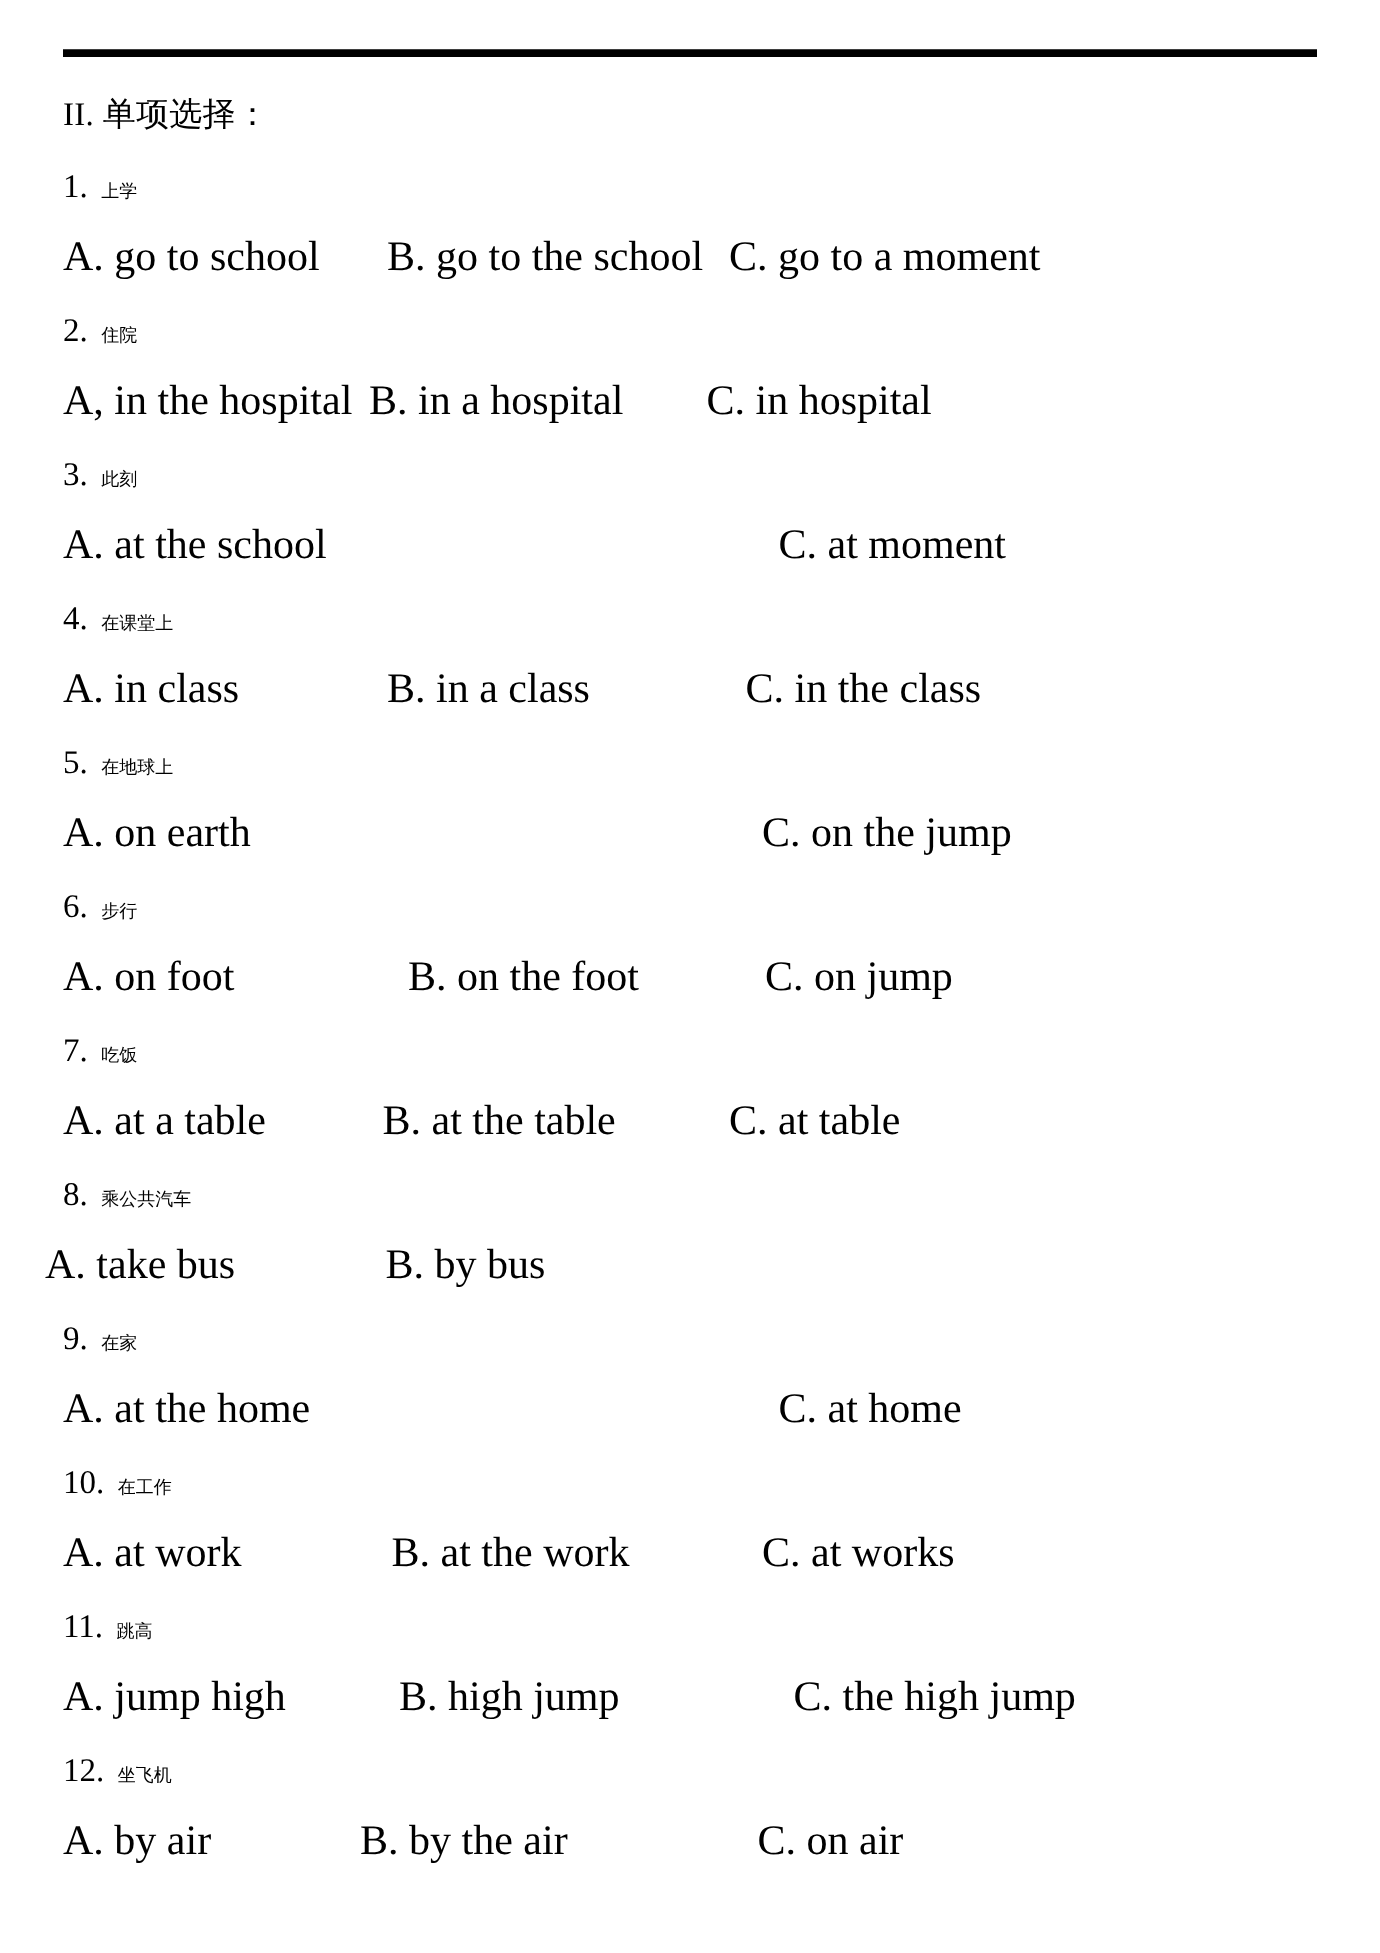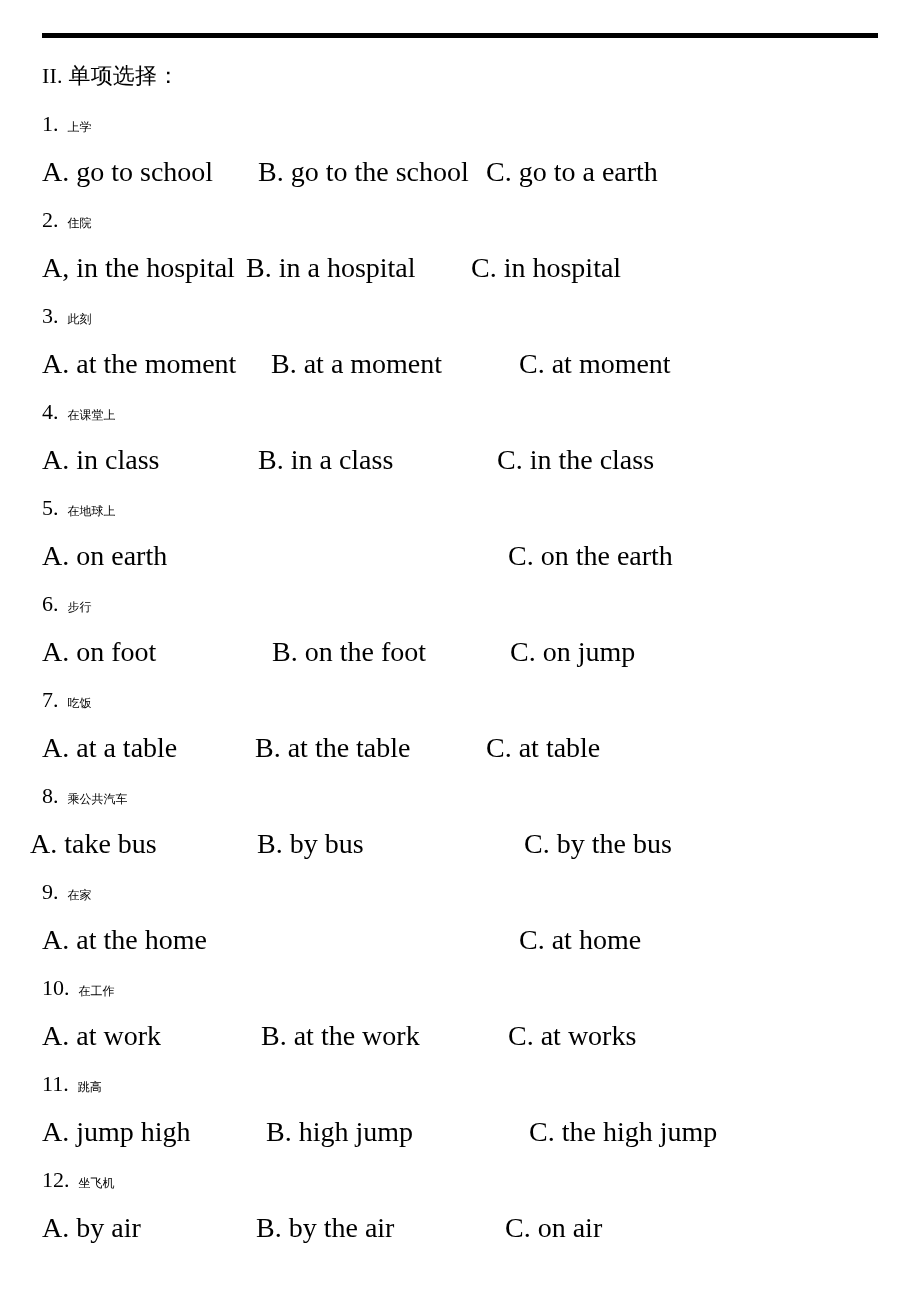--- a/index.html
+++ b/index.html
@@ -81,56 +81,55 @@
     <div class="line">
       <span class="heading">II. 单项选择：</span>
     </div>
 
     <div class="line">
       <span class="stem"><span class="num">1.</span><span class="cn">上学</span></span>
     </div>
     <div class="line">
       <span class="opt" style="left:42px">A. go to school</span>
       <span class="opt" style="left:258px">B. go to the school</span>
-      <span class="opt" style="left:486px">C. go to a earth</span>
+      <span class="opt" style="left:486px">C. go to a moment</span>
     </div>
 
     <div class="line">
       <span class="stem"><span class="num">2.</span><span class="cn">住院</span></span>
     </div>
     <div class="line">
       <span class="opt" style="left:42px">A, in the hospital</span>
       <span class="opt" style="left:246px">B. in a hospital</span>
       <span class="opt" style="left:471px">C. in hospital</span>
     </div>
 
     <div class="line">
       <span class="stem"><span class="num">3.</span><span class="cn">此刻</span></span>
     </div>
     <div class="line">
-      <span class="opt" style="left:42px">A. at the moment</span>
-      <span class="opt" style="left:271px">B. at a moment</span>
+      <span class="opt" style="left:42px">A. at the school</span>
       <span class="opt" style="left:519px">C. at moment</span>
     </div>
 
     <div class="line">
       <span class="stem"><span class="num">4.</span><span class="cn">在课堂上</span></span>
     </div>
     <div class="line">
       <span class="opt" style="left:42px">A. in class</span>
       <span class="opt" style="left:258px">B. in a class</span>
       <span class="opt" style="left:497px">C. in the class</span>
     </div>
 
     <div class="line">
       <span class="stem"><span class="num">5.</span><span class="cn">在地球上</span></span>
     </div>
     <div class="line">
       <span class="opt" style="left:42px">A. on earth</span>
-      <span class="opt" style="left:508px">C. on the earth</span>
+      <span class="opt" style="left:508px">C. on the jump</span>
     </div>
 
     <div class="line">
       <span class="stem"><span class="num">6.</span><span class="cn">步行</span></span>
     </div>
     <div class="line">
       <span class="opt" style="left:42px">A. on foot</span>
       <span class="opt" style="left:272px">B. on the foot</span>
       <span class="opt" style="left:510px">C. on jump</span>
     </div>
@@ -143,21 +142,20 @@
       <span class="opt" style="left:255px">B. at the table</span>
       <span class="opt" style="left:486px">C. at table</span>
     </div>
 
     <div class="line">
       <span class="stem"><span class="num">8.</span><span class="cn">乘公共汽车</span></span>
     </div>
     <div class="line">
       <span class="opt" style="left:30px">A. take bus</span>
       <span class="opt" style="left:257px">B. by bus</span>
-      <span class="opt" style="left:524px">C. by the bus</span>
     </div>
 
     <div class="line">
       <span class="stem"><span class="num">9.</span><span class="cn">在家</span></span>
     </div>
     <div class="line">
       <span class="opt" style="left:42px">A. at the home</span>
       <span class="opt" style="left:519px">C. at home</span>
     </div>
 
@@ -177,18 +175,18 @@
       <span class="opt" style="left:42px">A. jump high</span>
       <span class="opt" style="left:266px">B. high jump</span>
       <span class="opt" style="left:529px">C. the high jump</span>
     </div>
 
     <div class="line">
       <span class="stem"><span class="num">12.</span><span class="cn">坐飞机</span></span>
     </div>
     <div class="line">
       <span class="opt" style="left:42px">A. by air</span>
-      <span class="opt" style="left:256px">B. by the air</span>
+      <span class="opt" style="left:240px">B. by the air</span>
       <span class="opt" style="left:505px">C. on air</span>
     </div>
 
   </div>
 </div>
 
 </body></html>

